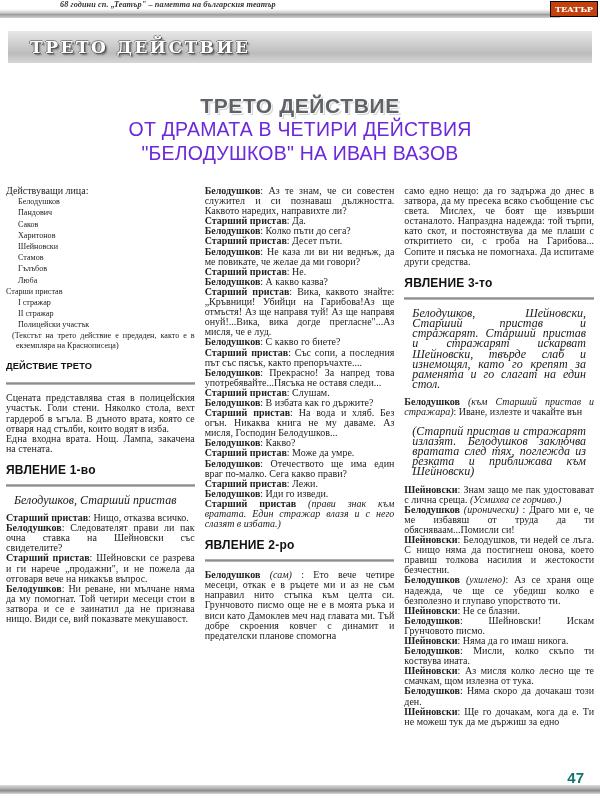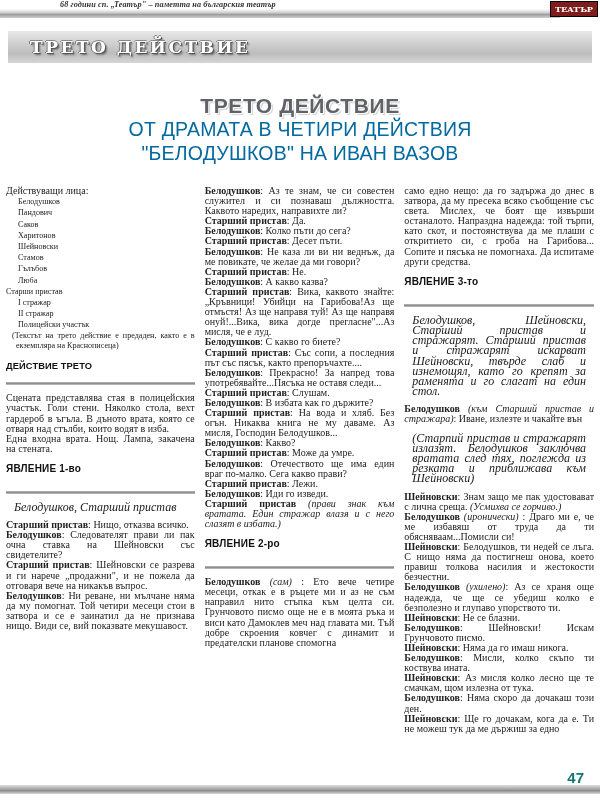--- a/index.html
+++ b/index.html
@@ -39,21 +39,21 @@
     font-size: 8.2px;
     letter-spacing: .1px;
     color: #333;
     white-space: nowrap;
   }
   .masthead-logo {
     position: absolute;
     top: 1px; right: 2px;
     width: 46px;
     height: 14px;
-    background: #7f1d1d;
+    background: #c2410c;
     border: 1px solid #000;
     display: flex;
     align-items: center;
     justify-content: center;
   }
   .masthead-logo span {
     font-family: "DejaVu Serif", serif;
     font-weight: bold;
     font-size: 8px;
     color: #ffffff;
@@ -100,21 +100,21 @@
     letter-spacing: .6px;
     color: #5f6368;
     text-shadow: 1px 1px 0 rgba(255,255,255,.9), 2px 2px 1px rgba(0,0,0,.18);
     line-height: 1.15;
   }
   .title-line-2, .title-line-3 {
     font-family: "Liberation Sans", sans-serif;
     font-weight: normal;
     font-size: 19.5px;
     letter-spacing: .2px;
-    color: #0369a1;
+    color: #6d28d9;
     line-height: 1.22;
   }
 
   
   .columns {
     position: absolute;
     top: 186px;
     left: 6px;
     width: 588px;
     height: 584px;
@@ -162,24 +162,24 @@
   }
 
   b.sp { font-weight: bold; }
   i.stage { font-style: italic; }
 
   
   .scene-head {
     margin: 9px 0 0 0;
     font-family: "Liberation Sans", sans-serif;
     font-weight: bold;
-    font-size: 10px;
+    font-size: 12px;
     letter-spacing: .2px;
     color: #111;
-    padding-bottom: 16px;
+    padding-bottom: 6px;
   }
   .rule {
     height: 3px;
     width: 100%;
     background: linear-gradient(to bottom, #bdbdbd 0%, #8d8d8d 50%, #c8c8c8 100%);
     margin: 1px 0 8px 0;
   }
   .act-head {
     margin: 10px 0 0 0;
     font-family: "Liberation Sans", sans-serif;

